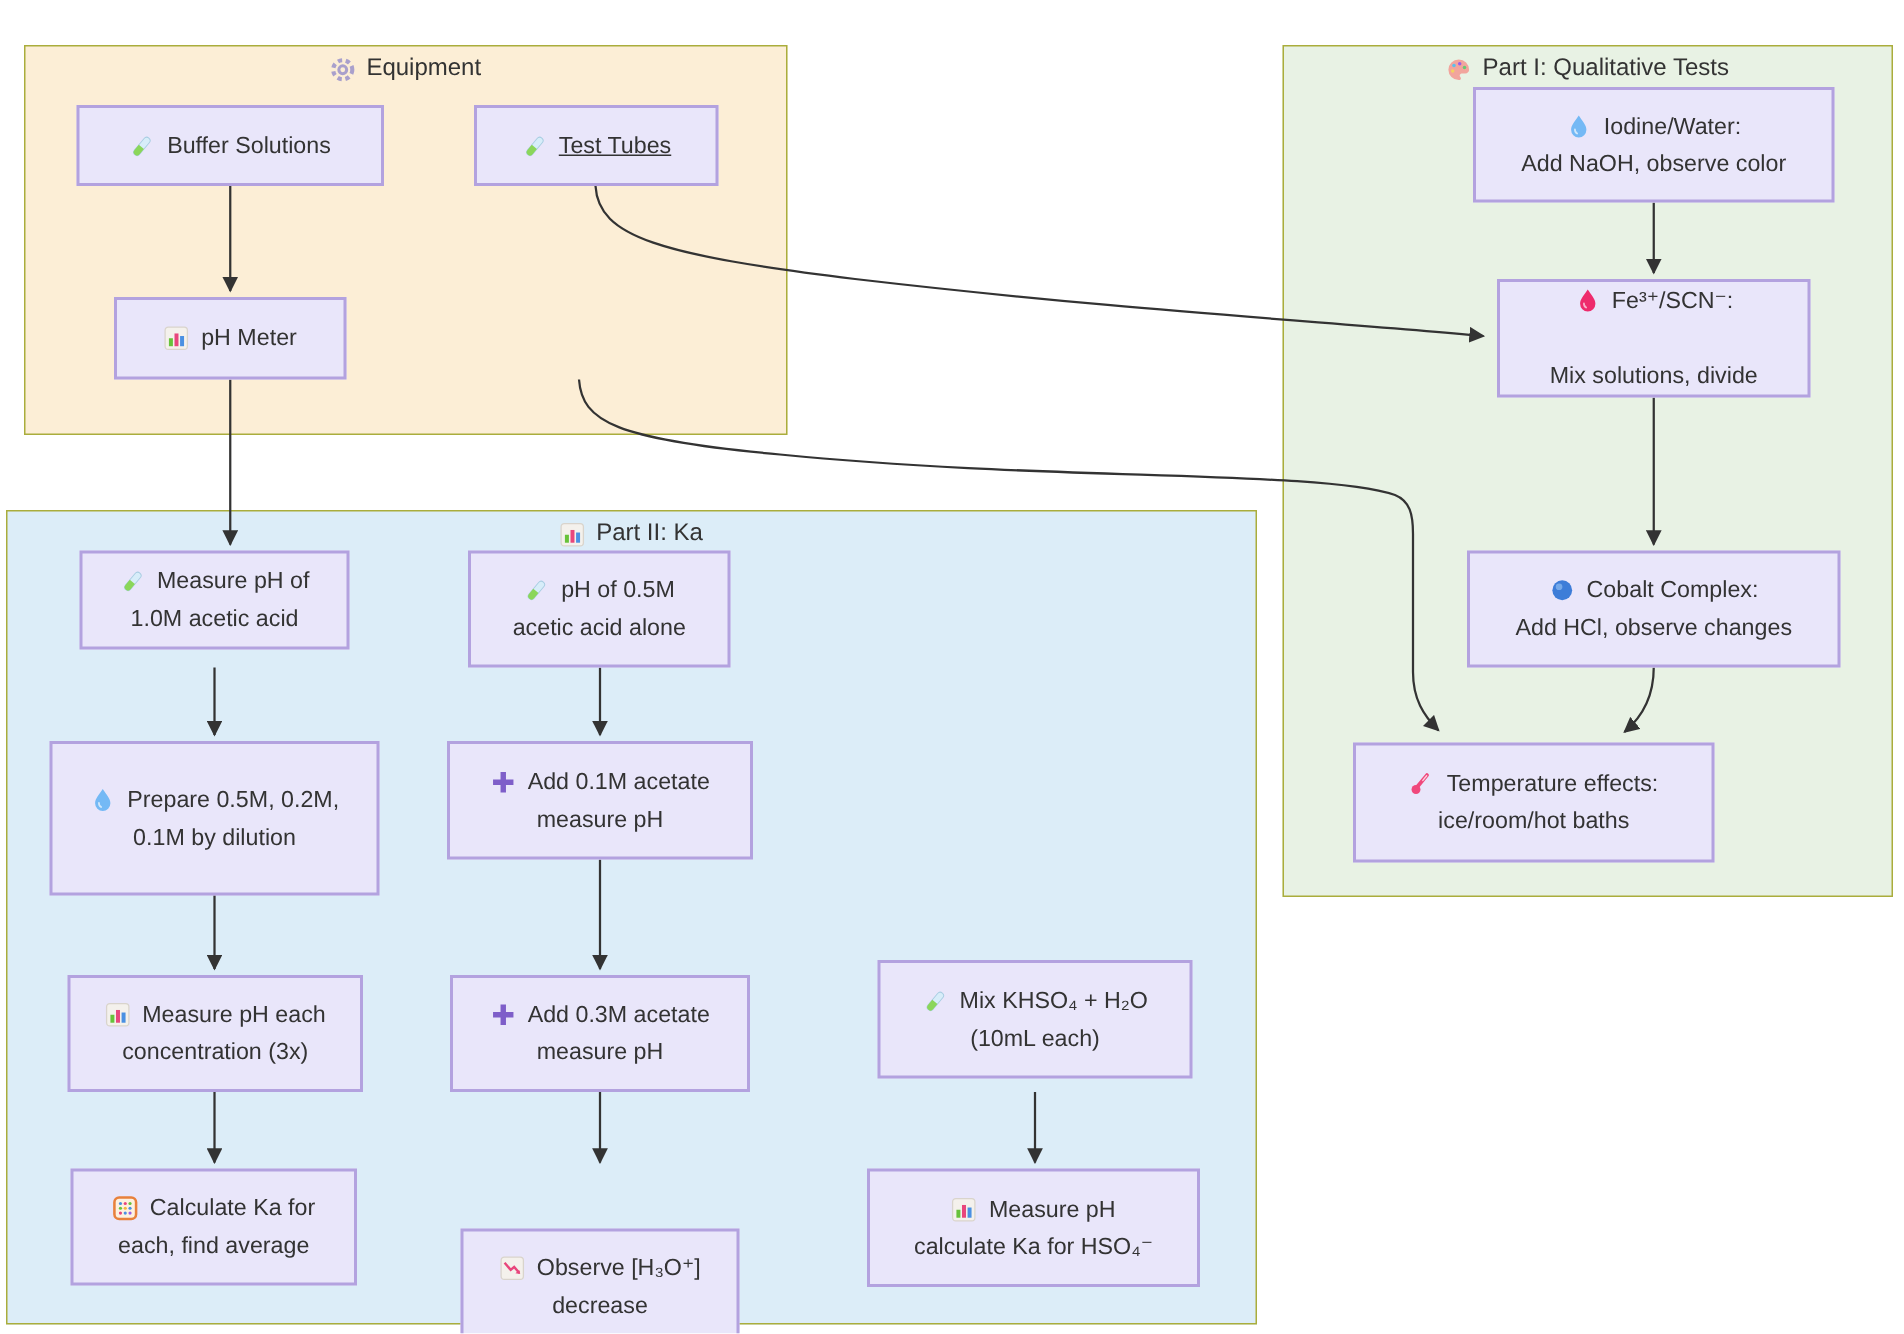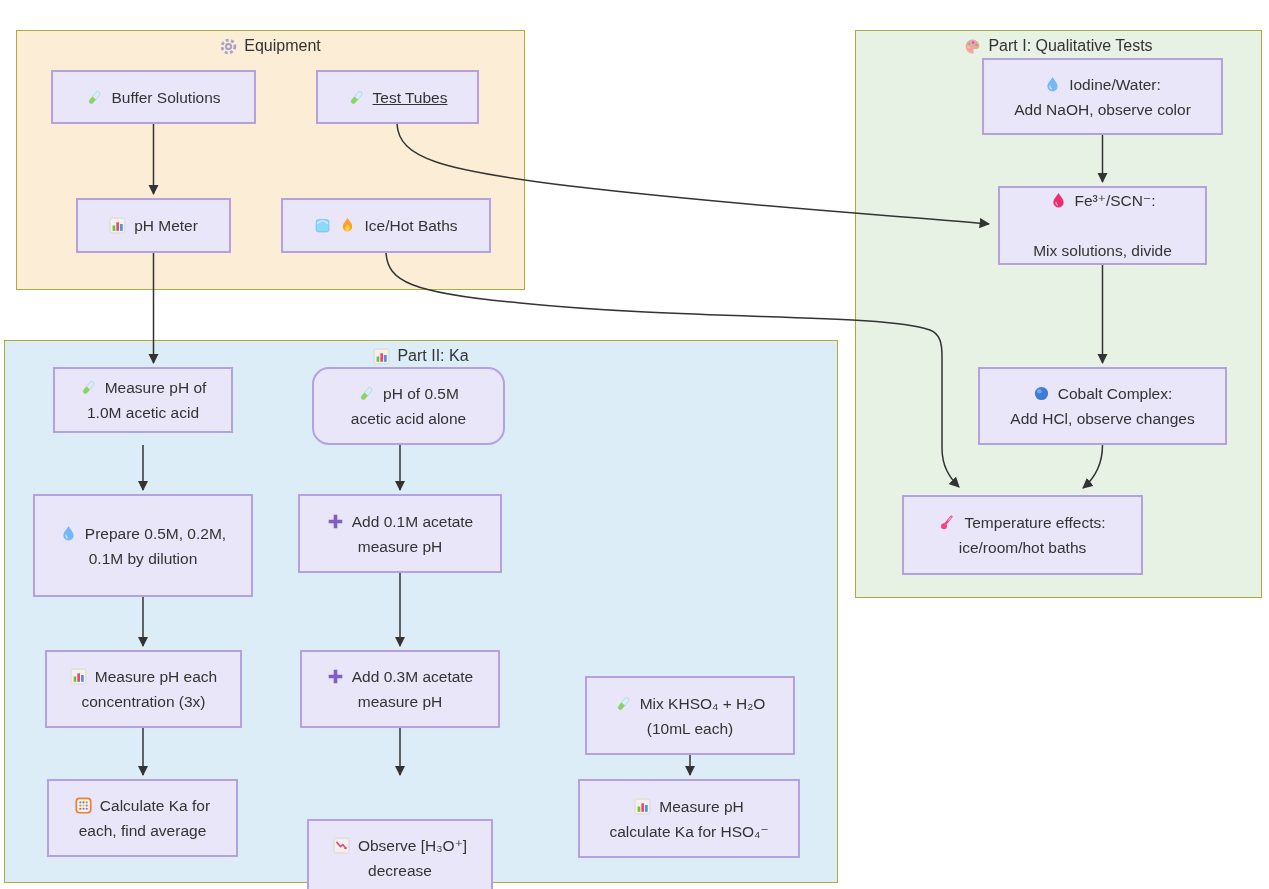--- a/index.html
+++ b/index.html
@@ -134,38 +134,20 @@
             <rect x="1" y="1" width="14" height="14" rx="2" fill="#f4f1ec" stroke="#d9d4cc" stroke-width="0.8"></rect>
             <rect x="3.4" y="8" width="2.5" height="5" fill="#67c23a"></rect>
             <rect x="6.9" y="5" width="2.5" height="8" fill="#e8467c"></rect>
             <rect x="10.4" y="6.6" width="2.5" height="6.4" fill="#4a90e2"></rect>
           </svg>
       </span>
       <span>pH Meter</span>
     </div>
   </div>
 
-  <div class="node" style="left:281px;top:198px;width:210px;height:55px;">
-    <div class="nline">
-      <span class="ic">
-        <svg width="17" height="17" viewBox="0 0 16 16">
-            <rect x="2" y="2.5" width="12" height="11.5" rx="2" fill="#8ed8f8"></rect>
-            <path d="M2.5 6.2 l5.5-3.2 5.5 3.2" fill="none" stroke="#c6ecfc" stroke-width="1.6"></path>
-            <rect x="2" y="2.5" width="12" height="11.5" rx="2" fill="none" stroke="#6cc3ea" stroke-width="0.8"></rect>
-          </svg>
-      </span>
-      <span class="ic">
-        <svg width="17" height="17" viewBox="0 0 16 16">
-            <path d="M8 0.8 C9.2 3.8 12.4 5.2 12.4 9 a4.4 4.6 0 1 1 -8.8 0 C3.6 5.8 6.6 4.4 8 0.8 Z" fill="#ff9f2e"></path>
-            <path d="M8 6.8 c0.9 1.6 2.2 2.2 2.2 4.1 a2.2 2.3 0 1 1 -4.4 0 C5.8 9.2 7.2 8.4 8 6.8 Z" fill="#ffd93d"></path>
-          </svg>
-      </span>
-      <span>Ice/Hot Baths</span>
-    </div>
-  </div>
 
   <div class="node" style="left:982px;top:58px;width:241px;height:77px;">
     <div class="nline">
       <span class="ic">
         <svg width="17" height="17" viewBox="0 0 16 16">
             <path d="M8 1 C10.3 4.7 12.8 6.9 12.8 9.9 a4.8 4.8 0 1 1 -9.6 0 C3.2 6.9 5.7 4.7 8 1 Z" fill="#74b9f5"></path>
             <path d="M5.6 9.6 a2.9 2.9 0 0 0 1.4 2.7" stroke="#cfe7fb" stroke-width="1.1" fill="none" stroke-linecap="round"></path>
           </svg>
       </span>
       <span>Iodine/Water:</span>
@@ -231,21 +213,21 @@
             </g>
           </svg>
       </span>
       <span>Measure pH of</span>
     </div>
     <div class="nline">
         <span>1.0M acetic acid</span>
       </div>
   </div>
 
-  <div class="node" style="left:312px;top:367px;width:193px;height:78px;border-radius:17px;">
+  <div class="node" style="left:312px;top:367px;width:175px;height:78px;">
     <div class="nline">
       <span class="ic">
         <svg width="17" height="17" viewBox="0 0 16 16">
             <g transform="rotate(40 8 8)">
               <rect x="6" y="1.2" width="4.2" height="13.6" rx="2.1" fill="#d7edf9" stroke="#a8cde2" stroke-width="0.6"></rect>
               <path d="M6 8.5 h4.2 v4.2 a2.1 2.1 0 0 1 -4.2 0 Z" fill="#8bd65a"></path>
             </g>
           </svg>
       </span>
       <span>pH of 0.5M</span>
@@ -308,21 +290,21 @@
             <path d="M6.3 1.6 h3.4 v4.7 h4.7 v3.4 H9.7 v4.7 H6.3 V9.7 H1.6 V6.3 h4.7 Z" fill="#7e5ec9"></path>
           </svg>
       </span>
       <span>Add 0.3M acetate</span>
     </div>
     <div class="nline">
         <span>measure pH</span>
       </div>
   </div>
 
-  <div class="node" style="left:585px;top:676px;width:210px;height:79px;">
+  <div class="node" style="left:585px;top:640px;width:210px;height:79px;">
     <div class="nline">
       <span class="ic">
         <svg width="17" height="17" viewBox="0 0 16 16">
             <g transform="rotate(40 8 8)">
               <rect x="6" y="1.2" width="4.2" height="13.6" rx="2.1" fill="#d7edf9" stroke="#a8cde2" stroke-width="0.6"></rect>
               <path d="M6 8.5 h4.2 v4.2 a2.1 2.1 0 0 1 -4.2 0 Z" fill="#8bd65a"></path>
             </g>
           </svg>
       </span>
       <span>Mix KHSO₄ + H₂O</span>

